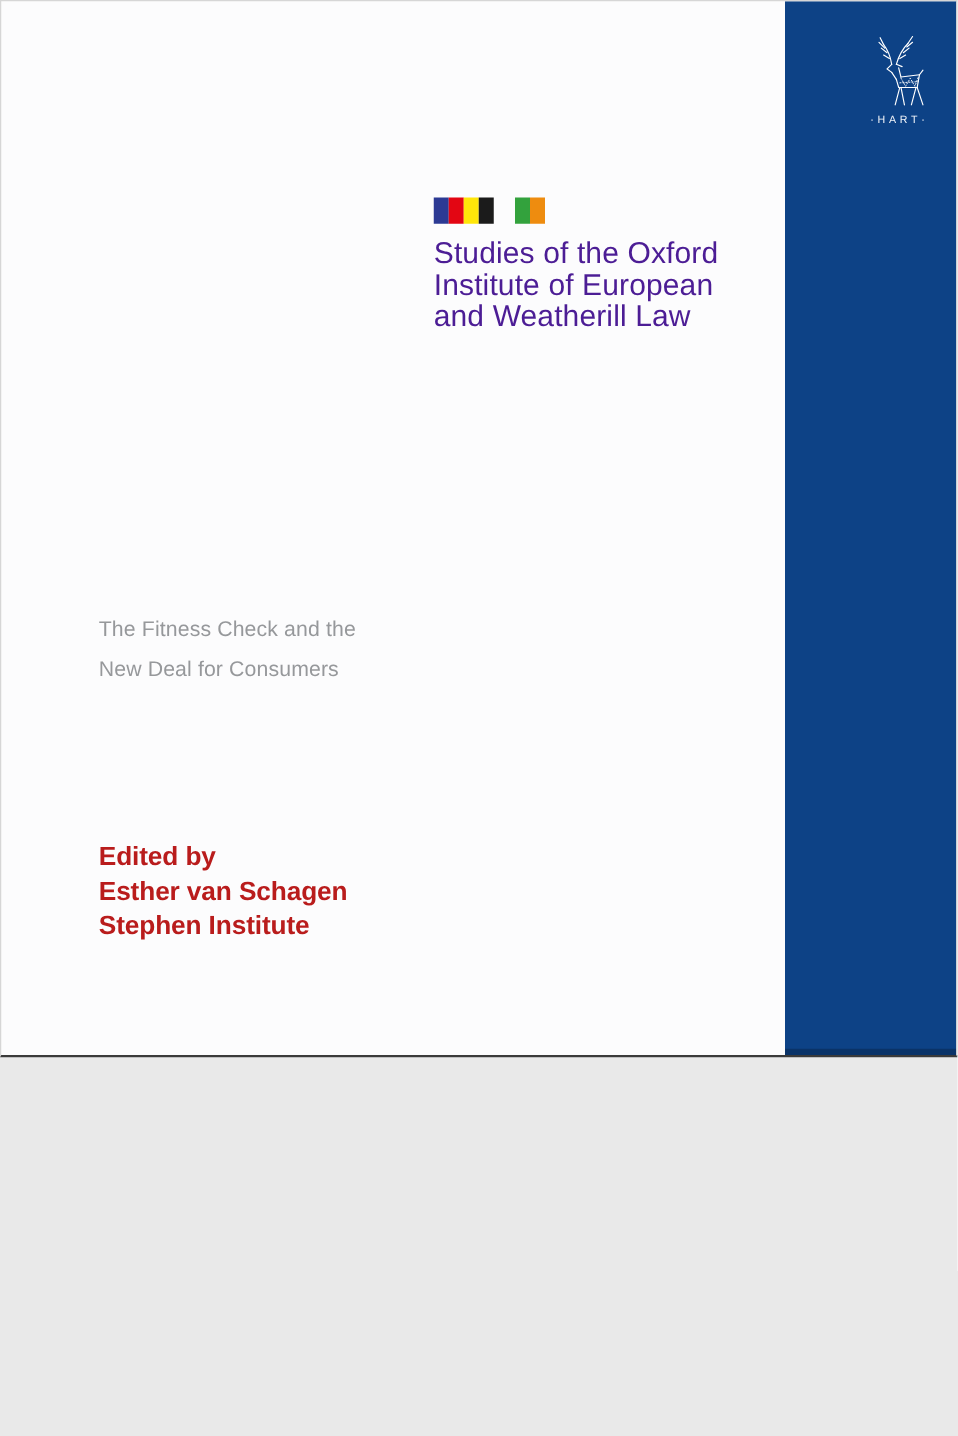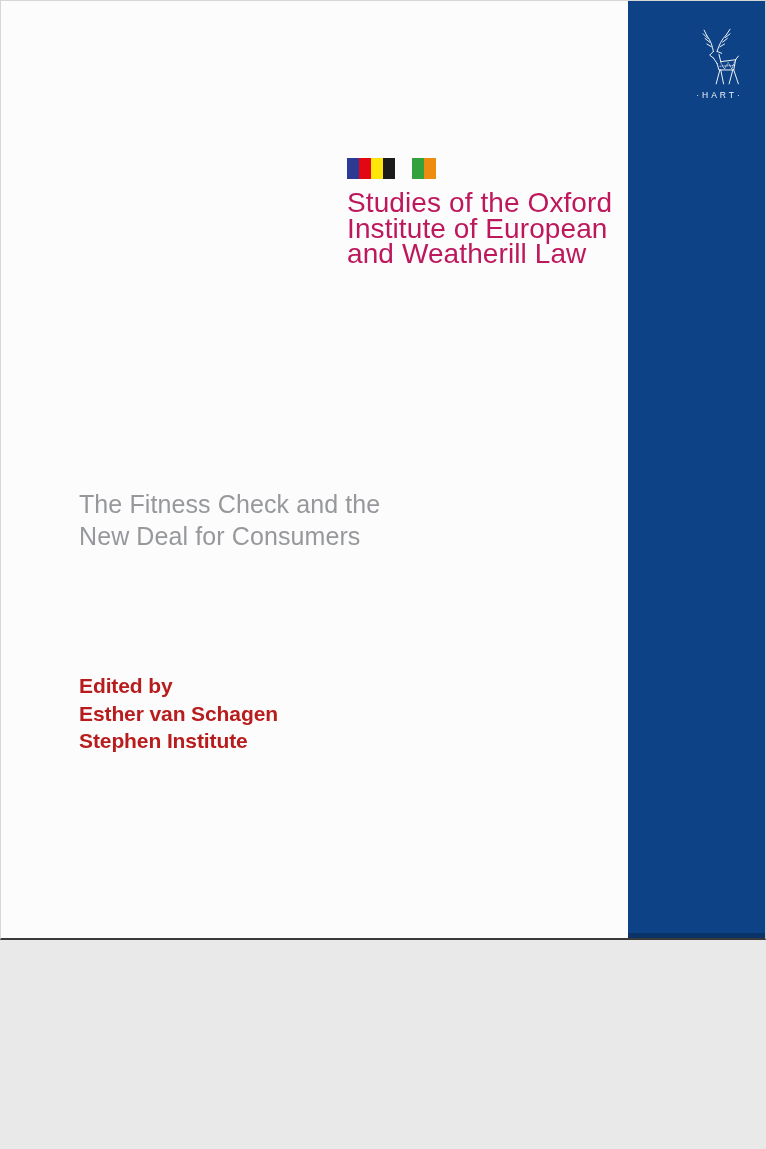--- a/index.html
+++ b/index.html
@@ -1,21 +1,21 @@
 <!DOCTYPE html>
 <html><head>
 <meta charset="utf-8">
 <style>
   html, body { margin: 0; padding: 0; background: #e9e9e9; }
   * { box-sizing: border-box; }
 
   .cover {
     position: relative;
     width: 766px;
-    height: 940px;
+    height: 846px;
     margin: 0 auto;
     background: #fcfcfd;
     border-left: 1px solid #d6d6d6;
     border-top: 1px solid #d6d6d6;
     border-right: 1px solid #cfcfcf;
     border-bottom: 2px solid #3a3a3a;
     overflow: hidden;
     font-family: "Liberation Sans", sans-serif;
   }
 
@@ -48,39 +48,39 @@
     white-space: nowrap;
   }
 
   
   .series { position: absolute; left: 346px; top: 157px; }
   .series-bars { display: flex; height: 21px; }
   .series-bars .bar { width: 12px; height: 21px; }
   .series-bars .bar-spacer { width: 17px; height: 21px; }
   .series-title {
     margin-top: 11px;
-    font-size: 28px;
+    font-size: 24px;
     line-height: 25.5px;
-    color: #be185d;
+    color: #4c1d95;
     letter-spacing: 0.1px;
   }
 
   
   .title-block { position: absolute; left: 78px; top: 471px; }
   .book-title {
     margin: 0;
     font-size: 37px;
     font-weight: bold;
     line-height: 44px;
     letter-spacing: -0.3px;
     color: #1E4789;
   }
   .book-subtitle {
     margin: 16px 0 0 0;
-    font-size: 25px;
+    font-size: 17px;
     font-weight: normal;
     line-height: 32px;
     color: #96989B;
     letter-spacing: 0.1px;
   }
 
   
   .editors-block { position: absolute; left: 78px; top: 671px; }
   .edited-by, .editor-name {
     font-size: 21px;

